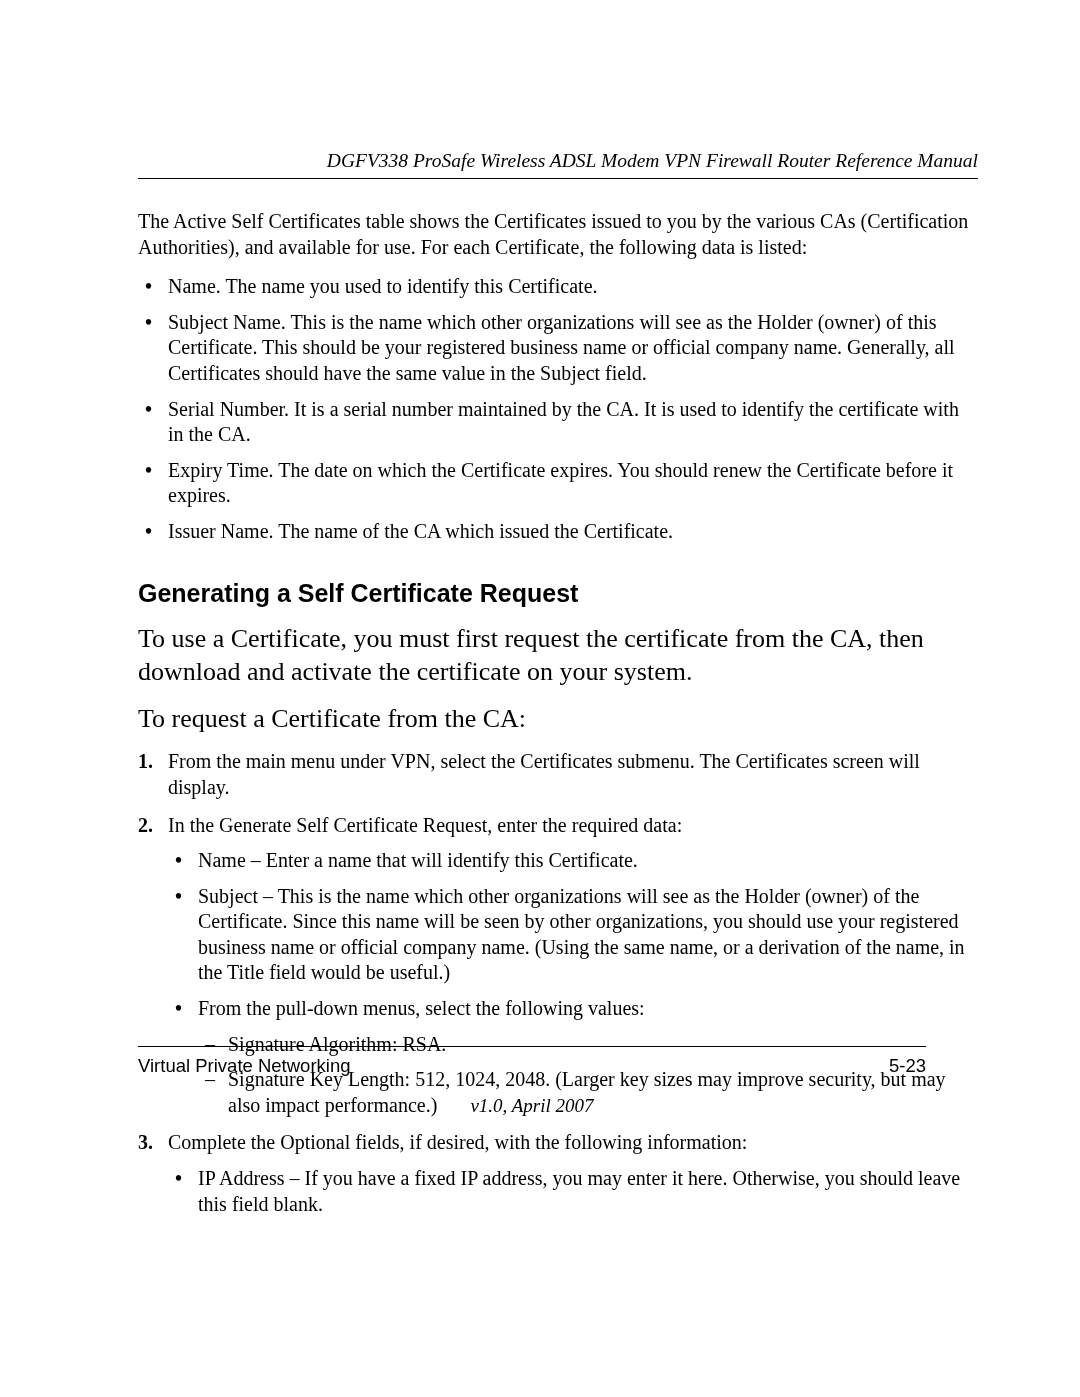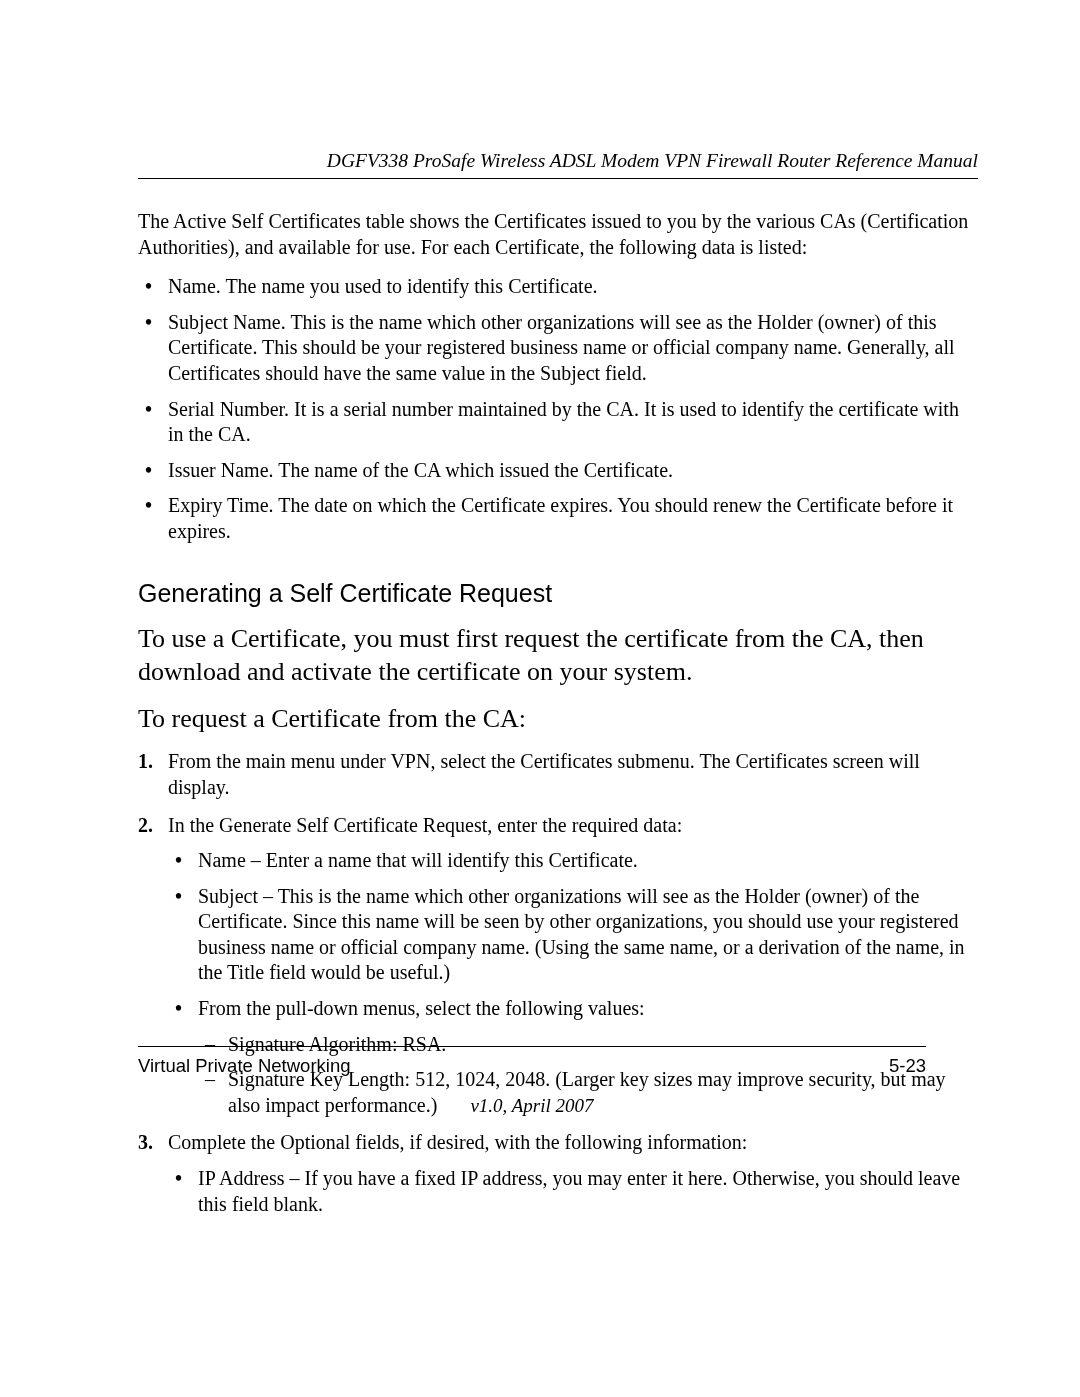--- a/index.html
+++ b/index.html
@@ -48,21 +48,21 @@
   ul.top-list > li::before {
     content: "•";
     position: absolute;
     left: 7px;
     top: 0;
     font-size: 20px;
     font-weight: bold;
   }
   .section-heading {
     font-family: Arial, Helvetica, sans-serif;
-    font-weight: normal;
+    font-weight: bold;
     font-size: 25px;
     margin: 34px 0 14px 0;
   }
   .para {
     font-size: 26px;
     line-height: 1.28;
     margin-bottom: 14px;
   }
   ol.num-list {
     list-style: none;
@@ -149,22 +149,22 @@
   <div class="header-line">
     <div class="doc-title">DGFV338 ProSafe Wireless ADSL Modem VPN Firewall Router Reference Manual</div>
   </div>
 
   <div class="body-text intro">The Active Self Certificates table shows the Certificates issued to you by the various CAs (Certification Authorities), and available for use. For each Certificate, the following data is listed:</div>
 
   <ul class="top-list">
     <li><span class="bold">Name</span><span>. The name you used to identify this Certificate.</span></li>
     <li><span class="bold">Subject Name</span><span>. This is the name which other organizations will see as the Holder (owner) of this Certificate. This should be your registered business name or official company name. Generally, all Certificates should have the same value in the Subject field.</span></li>
     <li><span class="bold">Serial Number</span><span>. It is a serial number maintained by the CA. It is used to identify the certificate with in the CA.</span></li>
+    <li><span class="bold">Expiry Time</span><span>. The date on which the Certificate expires. You should renew the Certificate before it expires.</span></li>
     <li><span class="bold">Issuer Name.</span><span> The name of the CA which issued the Certificate.</span></li>
-    <li><span class="bold">Expiry Time</span><span>. The date on which the Certificate expires. You should renew the Certificate before it expires.</span></li>
   </ul>
 
   <div class="section-heading">Generating a Self Certificate Request</div>
 
   <div class="para">To use a Certificate, you must first request the certificate from the CA, then download and activate the certificate on your system.</div>
   <div class="para">To request a Certificate from the CA:</div>
 
   <ol class="num-list">
     <li>
       <span class="num-marker">1.</span>

